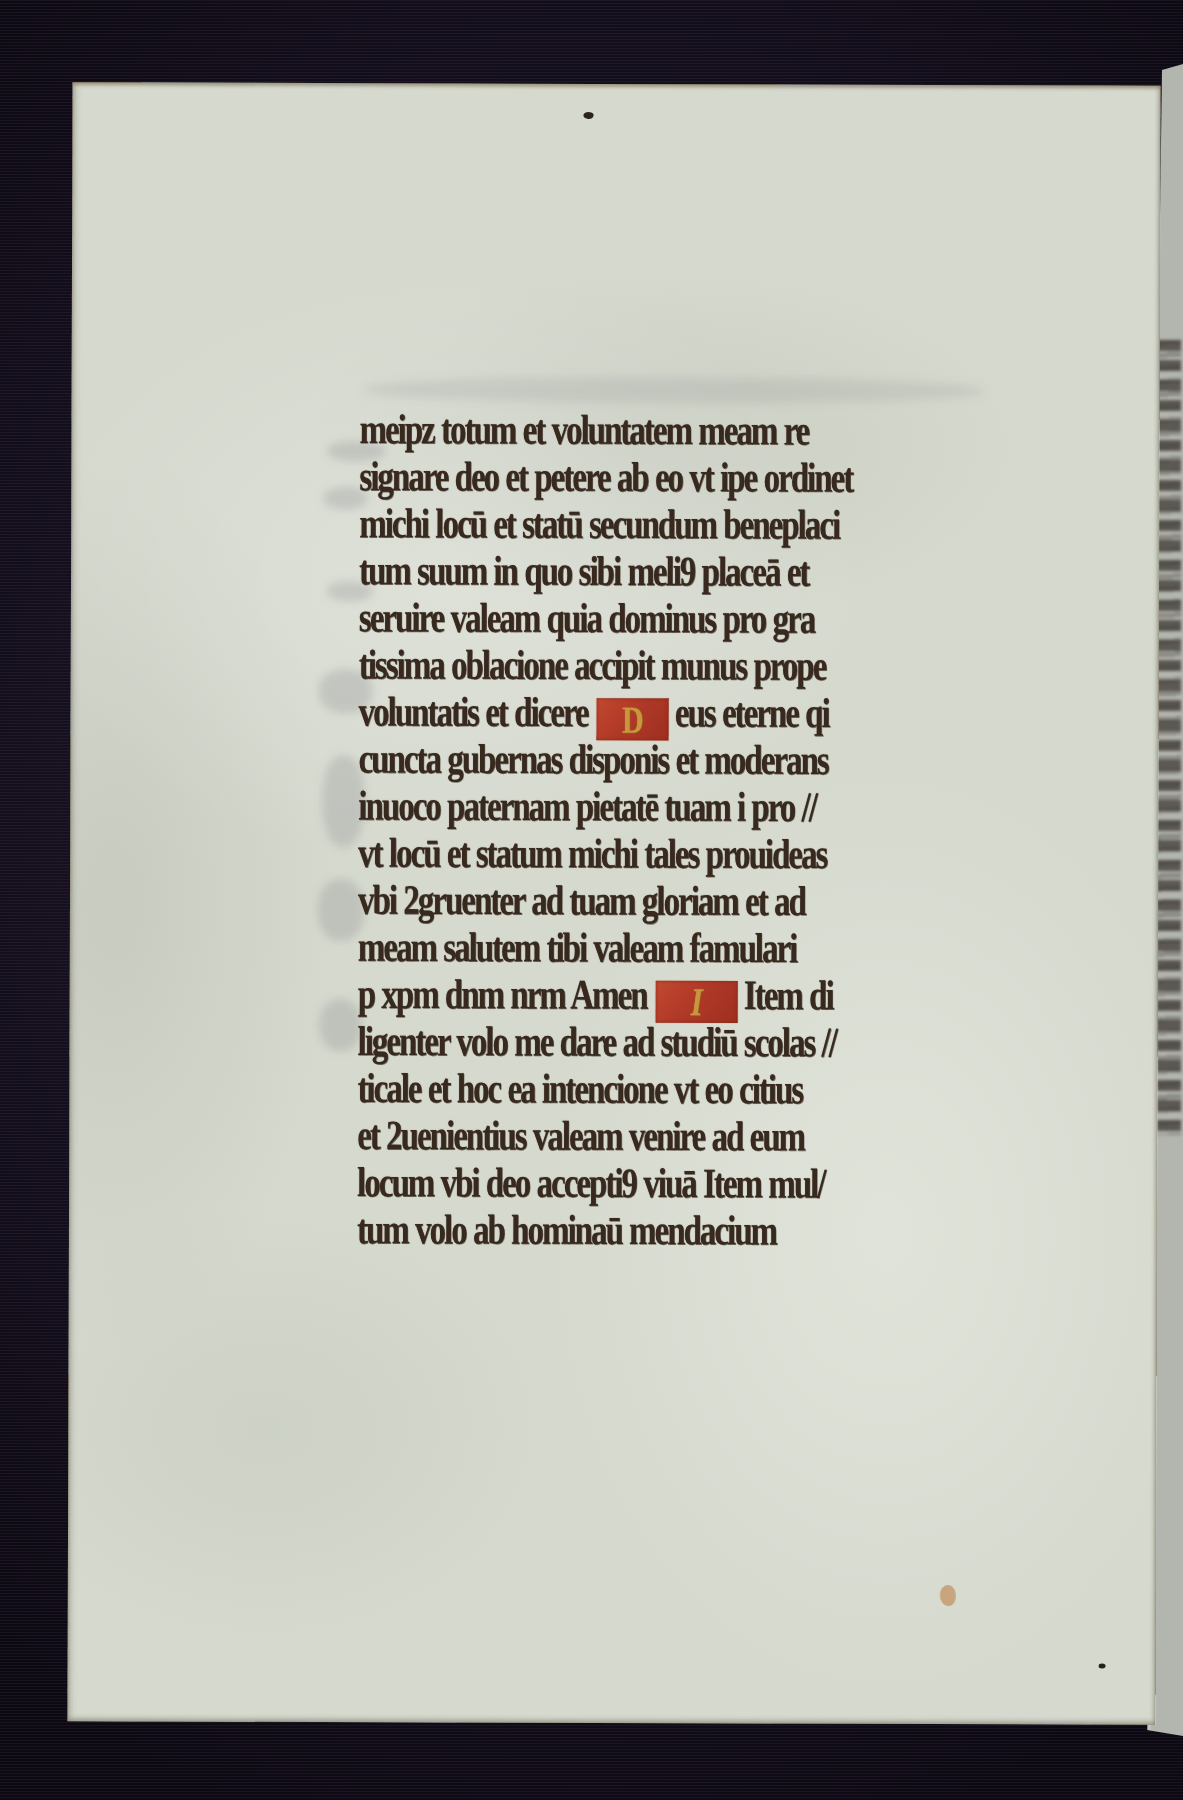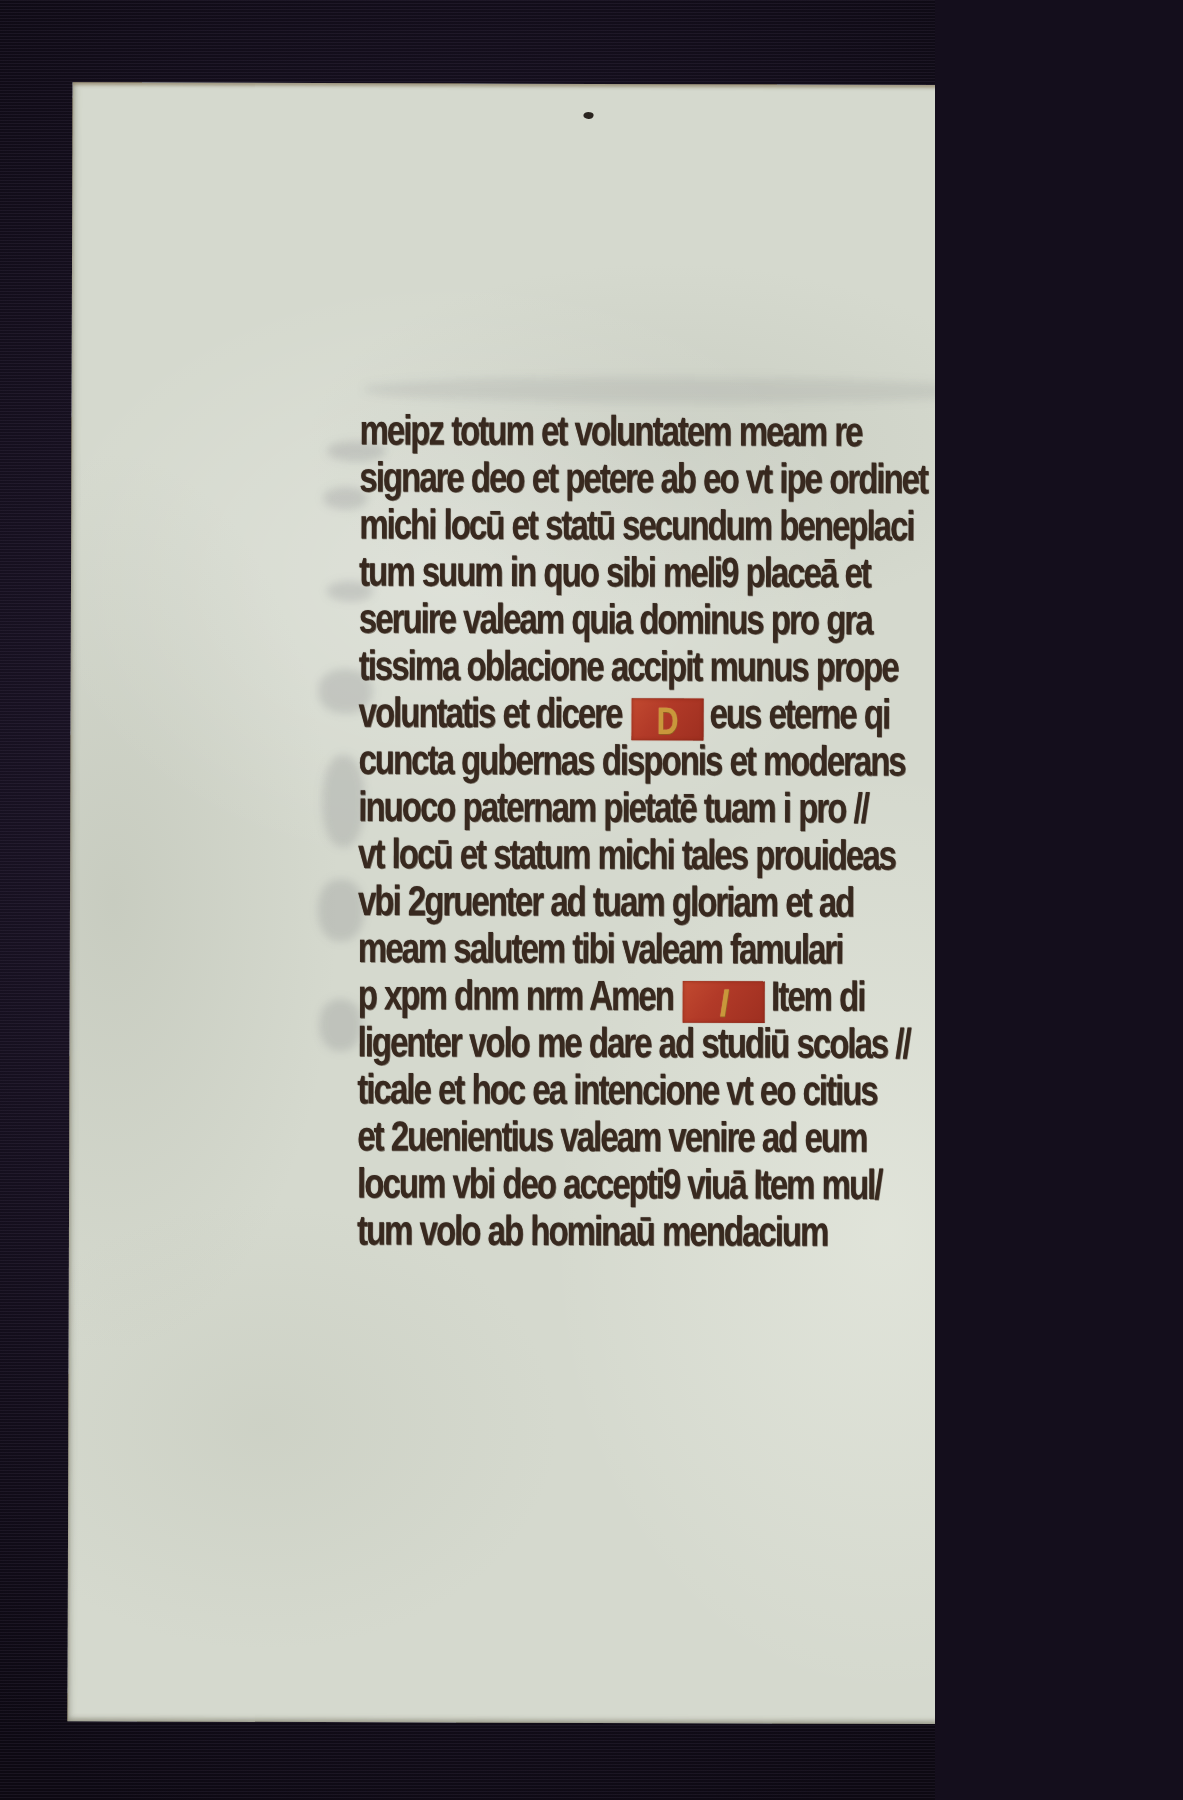--- a/index.html
+++ b/index.html
@@ -1,24 +1,24 @@
 <!DOCTYPE html>
 <html><head>
 <meta charset="utf-8">
 <style>
   html,body{margin:0;padding:0;background:#140e1c;}
   .scene{
     position:relative;
-    width:935px;height:1800px;
+    width:1183px;height:1800px;
     overflow:hidden;
     background-color:#171021;
     background-image:
       repeating-linear-gradient(180deg, rgba(135,118,155,0.10) 0 1px, rgba(0,0,0,0) 1px 3px),
       radial-gradient(ellipse 900px 1100px at 50% 45%, rgba(62,48,85,0.28), rgba(0,0,0,0.45));
-    font-family:Liberation Sans, sans-serif;
+    font-family:Liberation Serif, serif;
   }
 
   
   .fore-edge{
     position:absolute; left:1145px; top:64px; width:38px; height:1672px;
     background:linear-gradient(90deg,#8f9189 0 3px,#c2c4bc 3px 6px,#b3b5af 6px 100%);
     clip-path:polygon(17px 6px, 38px 0, 38px 1672px, 2px 1666px, 13px 300px);
   }
   .fore-edge-text{
     position:absolute; left:12px; top:276px; width:24px; height:795px;

